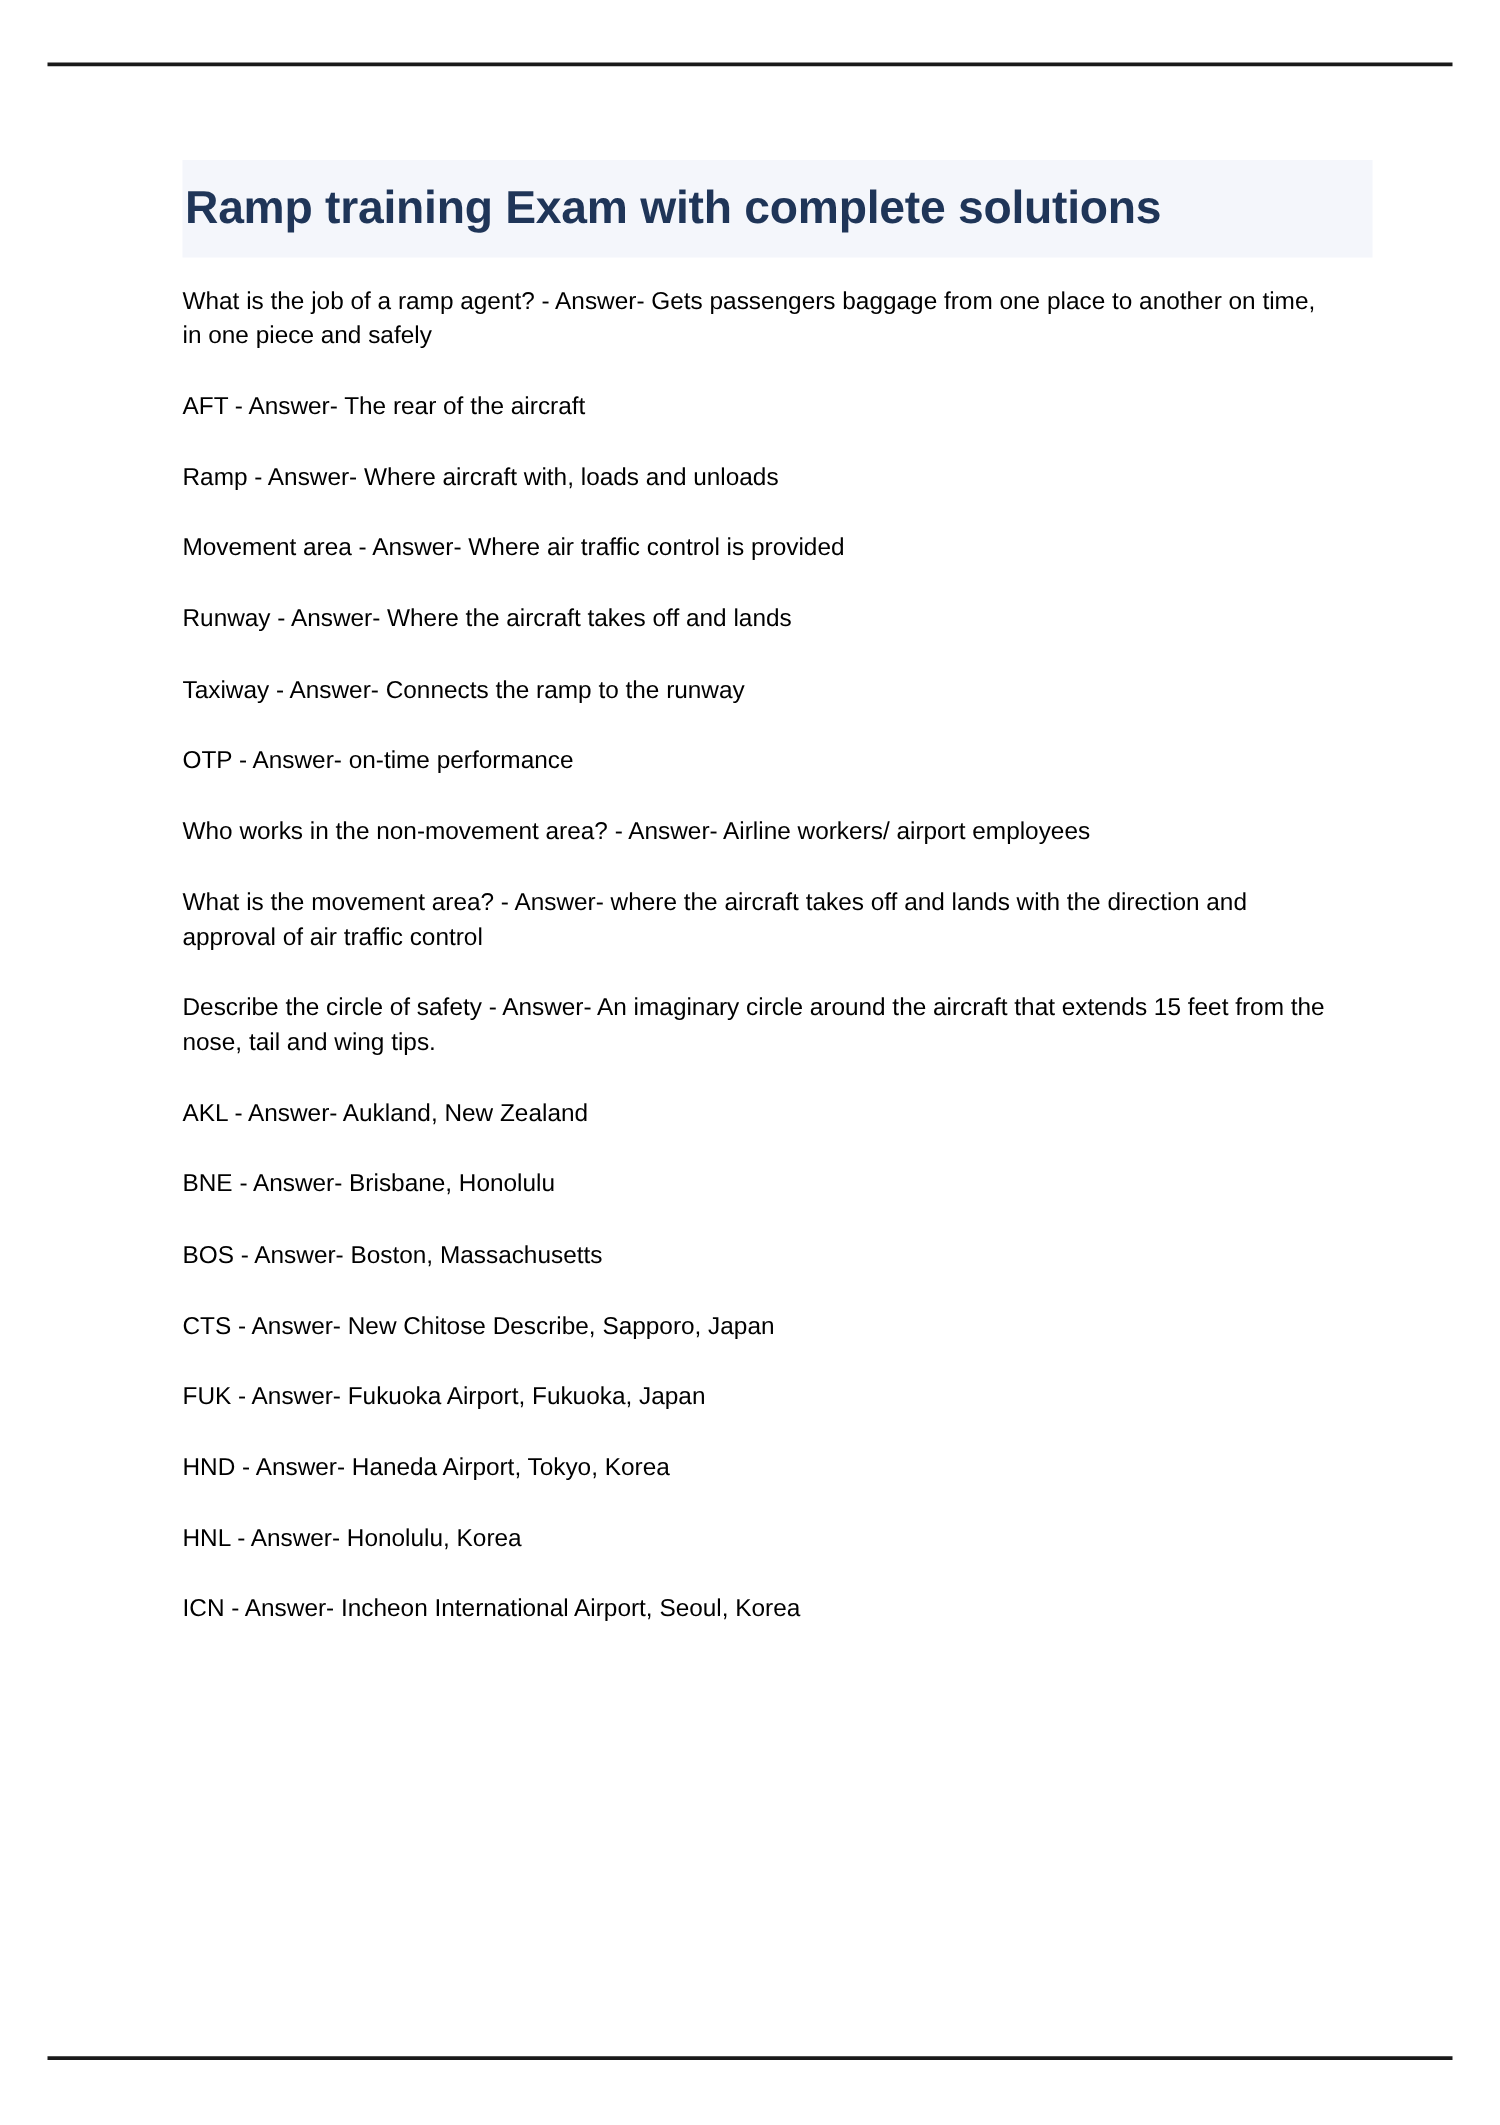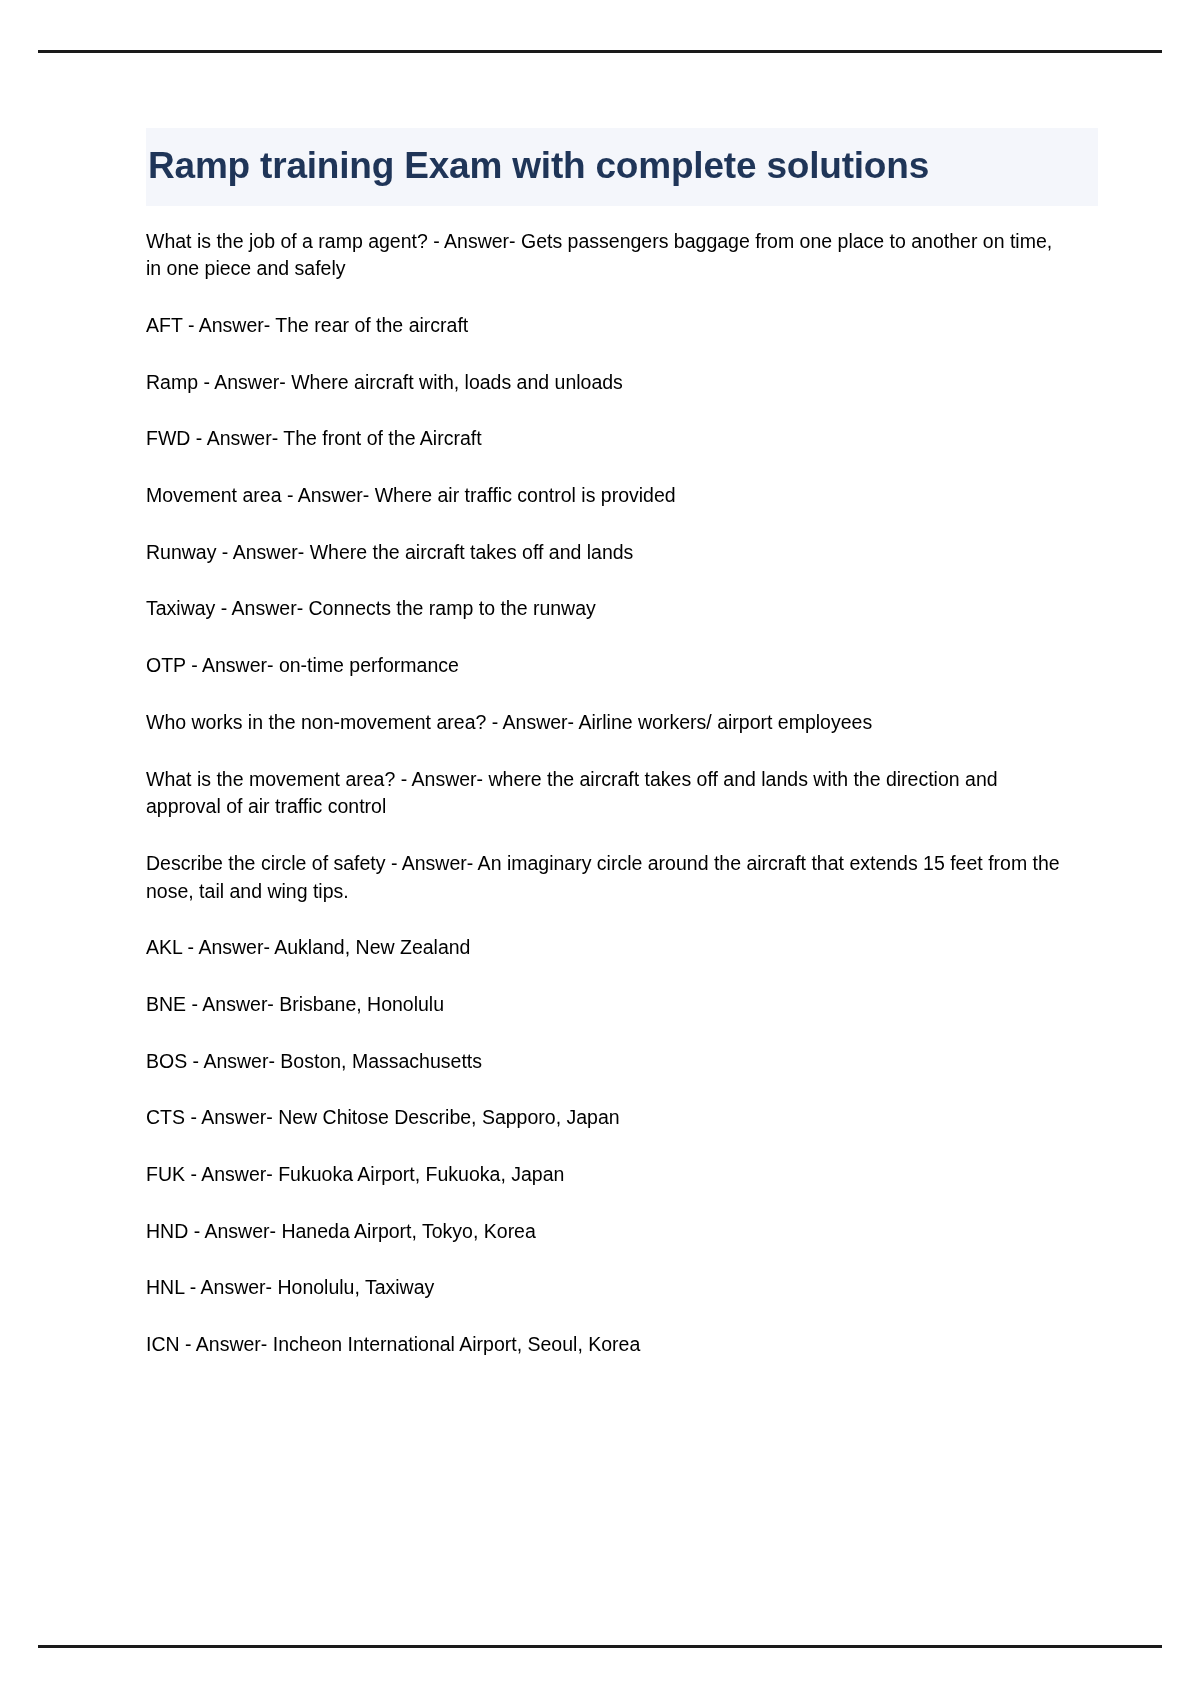--- a/index.html
+++ b/index.html
@@ -75,35 +75,34 @@
   <div class="content">
 
     <div class="title-block">
       <h1 class="doc-title">Ramp training Exam with complete solutions</h1>
     </div>
 
     <div class="qa-list">
       <p class="qa-item">What is the job of a ramp agent? - Answer- Gets passengers baggage from one place to another on time, in one piece and safely</p>
       <p class="qa-item">AFT - Answer- The rear of the aircraft</p>
       <p class="qa-item">Ramp - Answer- Where aircraft with, loads and unloads</p>
-      <p class="qa-item">FWD - Answer- The front of the Aircraft</p>
       <p class="qa-item">Movement area - Answer- Where air traffic control is provided</p>
       <p class="qa-item">Runway - Answer- Where the aircraft takes off and lands</p>
       <p class="qa-item">Taxiway - Answer- Connects the ramp to the runway</p>
       <p class="qa-item">OTP - Answer- on-time performance</p>
       <p class="qa-item">Who works in the non-movement area? - Answer- Airline workers/ airport employees</p>
       <p class="qa-item">What is the movement area? - Answer- where the aircraft takes off and lands with the direction and approval of air traffic control</p>
       <p class="qa-item">Describe the circle of safety - Answer- An imaginary circle around the aircraft that extends 15 feet from the nose, tail and wing tips.</p>
       <p class="qa-item">AKL - Answer- Aukland, New Zealand</p>
       <p class="qa-item">BNE - Answer- Brisbane, Honolulu</p>
       <p class="qa-item">BOS - Answer- Boston, Massachusetts</p>
       <p class="qa-item">CTS - Answer- New Chitose Describe, Sapporo, Japan</p>
       <p class="qa-item">FUK - Answer- Fukuoka Airport, Fukuoka, Japan</p>
       <p class="qa-item">HND - Answer- Haneda Airport, Tokyo, Korea</p>
-      <p class="qa-item">HNL - Answer- Honolulu, Taxiway</p>
+      <p class="qa-item">HNL - Answer- Honolulu, Korea</p>
       <p class="qa-item">ICN - Answer- Incheon International Airport, Seoul, Korea</p>
     </div>
 
   </div>
 
   <div class="rule bottom"></div>
 
 </div>
 
 </body></html>

